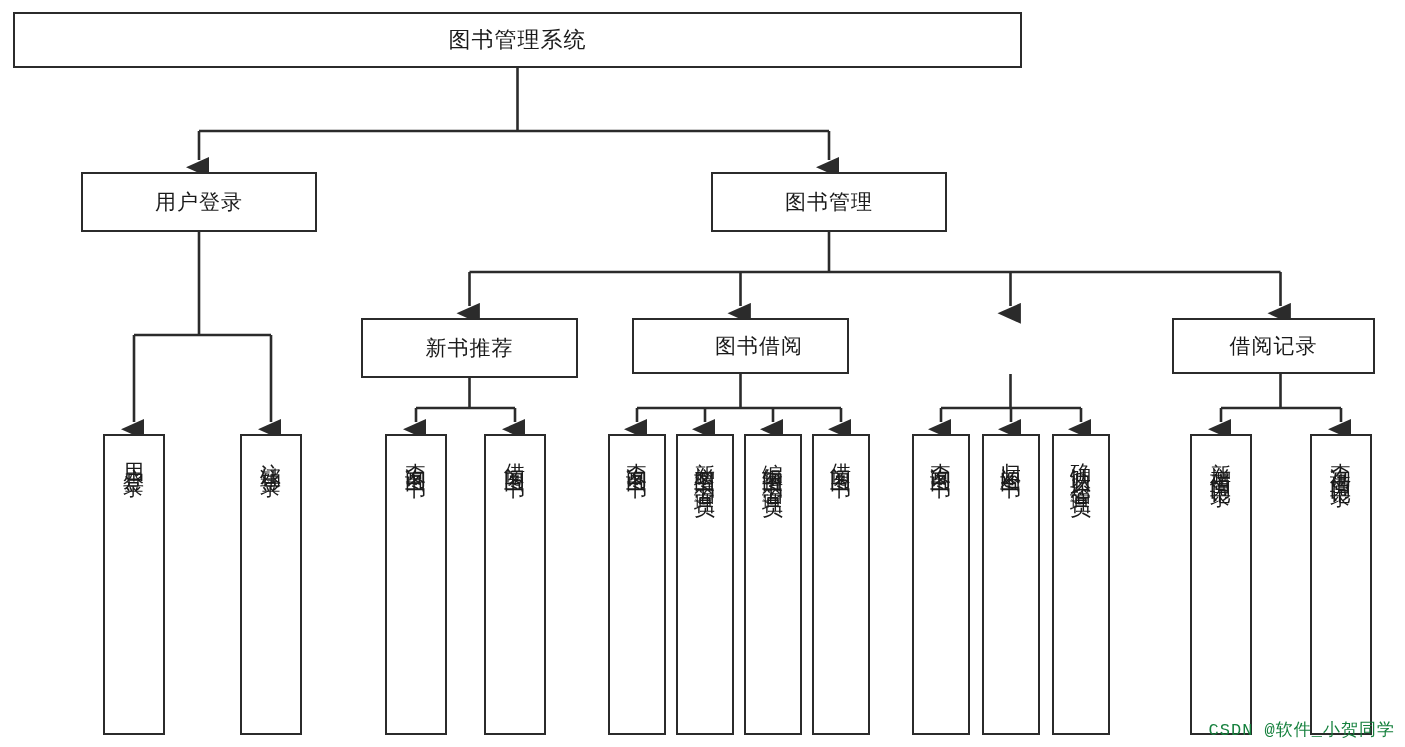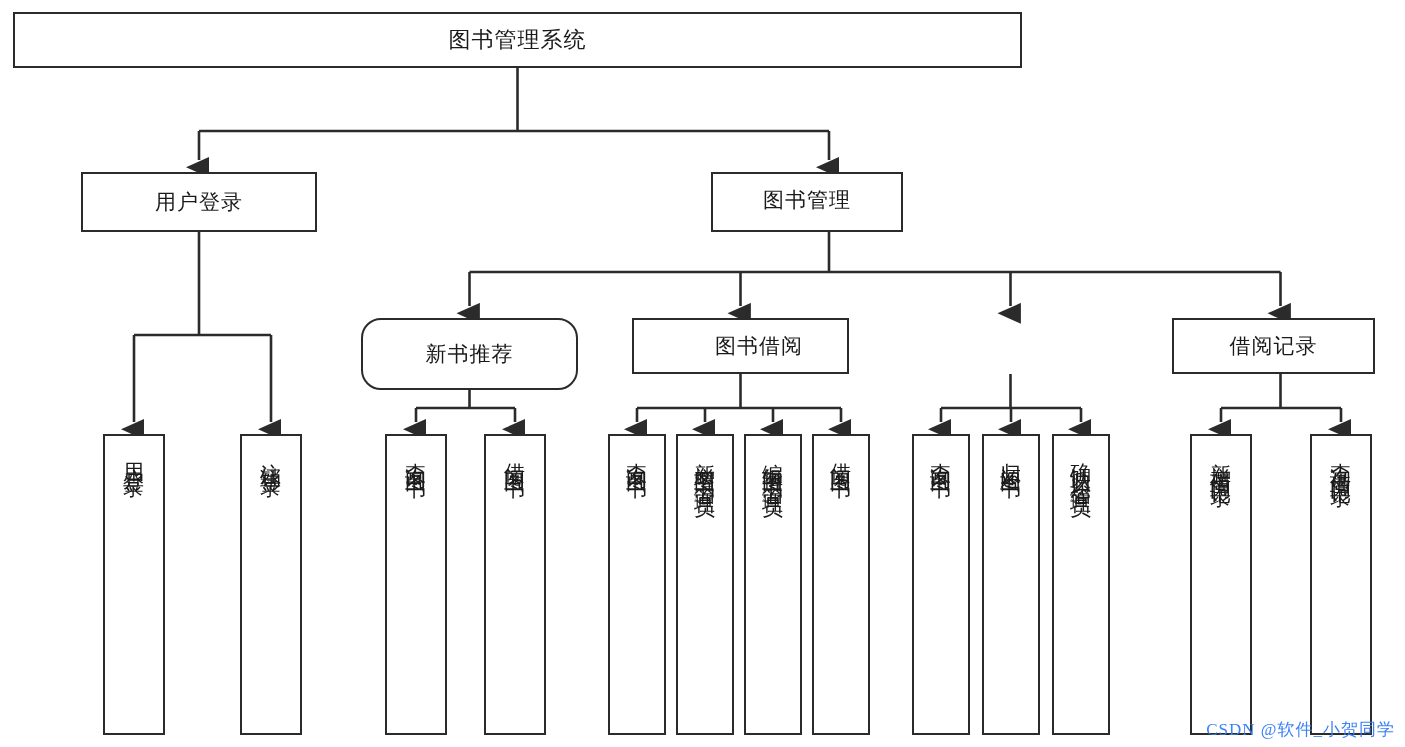--- a/index.html
+++ b/index.html
@@ -41,25 +41,25 @@
     font-size:21px;
     letter-spacing:5px;
     white-space:nowrap;
     line-height:1;
   }
 
   #watermark{
     position:absolute;
     right:10px;bottom:6px;
     font-size:17px;
-    color:#3b82f6;
+    color:#15803d;
     letter-spacing:1px;
     z-index:3;
     white-space:nowrap;
-    font-family:Liberation Serif, serif;
+    font-family:Liberation Mono, monospace;
   }
 </style>
 </head>
 <body>
 
 <div id="canvas">
 
   <svg id="wires" viewBox="0 0 1405 747">
     <defs>
       <marker id="arrow" markerWidth="12" markerHeight="12" refX="1.2" refY="4" orient="auto" markerUnits="strokeWidth">
@@ -110,25 +110,25 @@
     </g>
   </svg>
 
   <div class="node h root" style="left: 13px; top: 12px; width: 1009px; height: 56px;">
     <span class="lbl">图书管理系统</span>
   </div>
 
   <div class="node h" style="left: 81px; top: 172px; width: 236px; height: 60px;">
     <span class="lbl">用户登录</span>
   </div>
-  <div class="node h" style="left: 711px; top: 172px; width: 192px; height: 60px; font-family: Liberation Mono, monospace;">
+  <div class="node h" style="left: 711px; top: 172px; width: 236px; height: 60px;">
     <span class="lbl">图书管理</span>
   </div>
 
-  <div class="node h" style="left: 361px; top: 318px; width: 217px; height: 72px; border-radius: 20px;">
+  <div class="node h" style="left: 361px; top: 318px; width: 217px; height: 60px;">
     <span class="lbl">新书推荐</span>
   </div>
   <div class="node h" style="left: 632px; top: 318px; width: 217px; height: 56px; padding-left: 37px;">
     <span class="lbl">图书借阅</span>
   </div>
   <div class="node h" style="left: 1172px; top: 318px; width: 203px; height: 56px;">
     <span class="lbl">借阅记录</span>
   </div>
 
   <div class="node v" style="left: 103px; top: 434px; width: 62px; height: 301px;">

